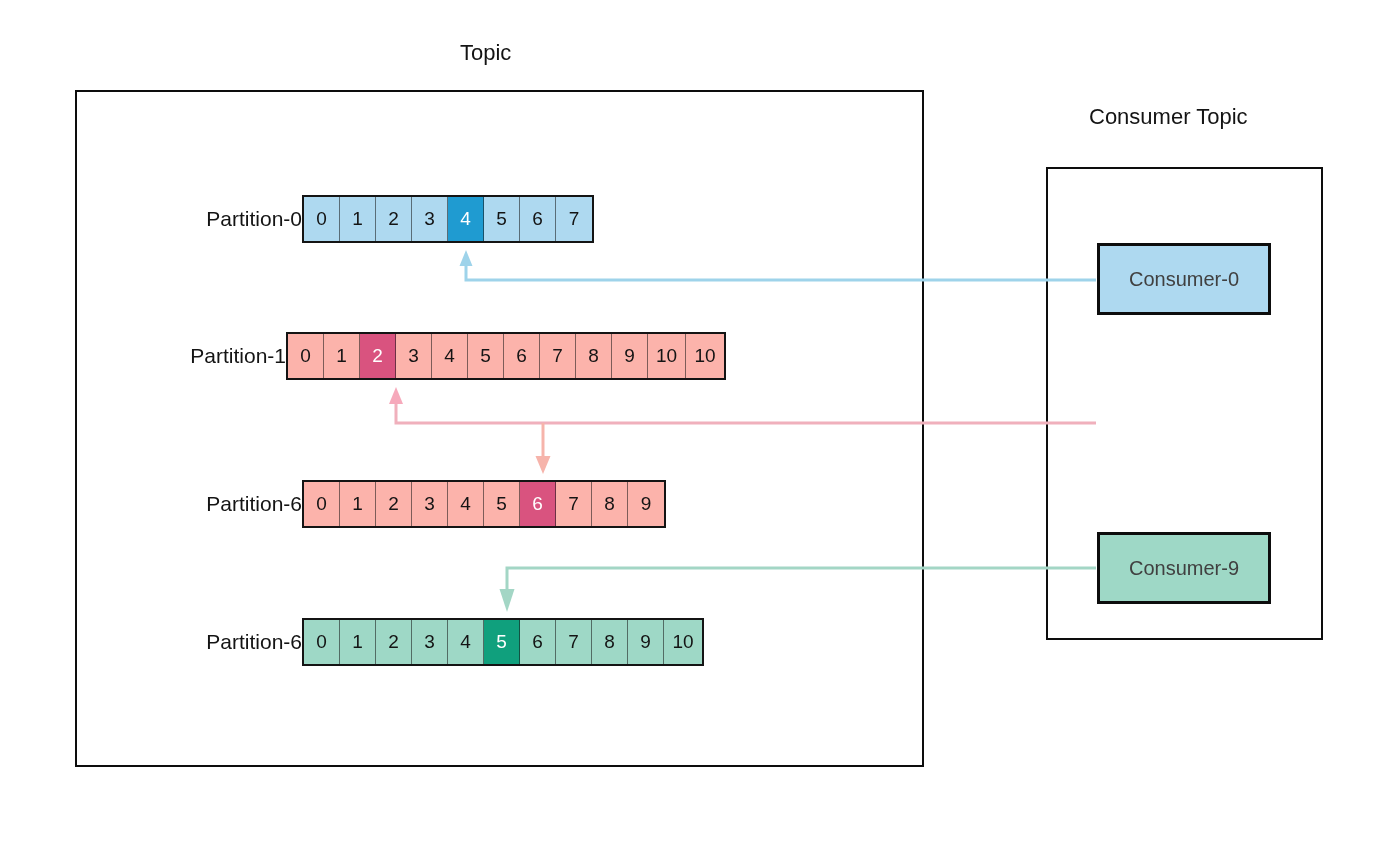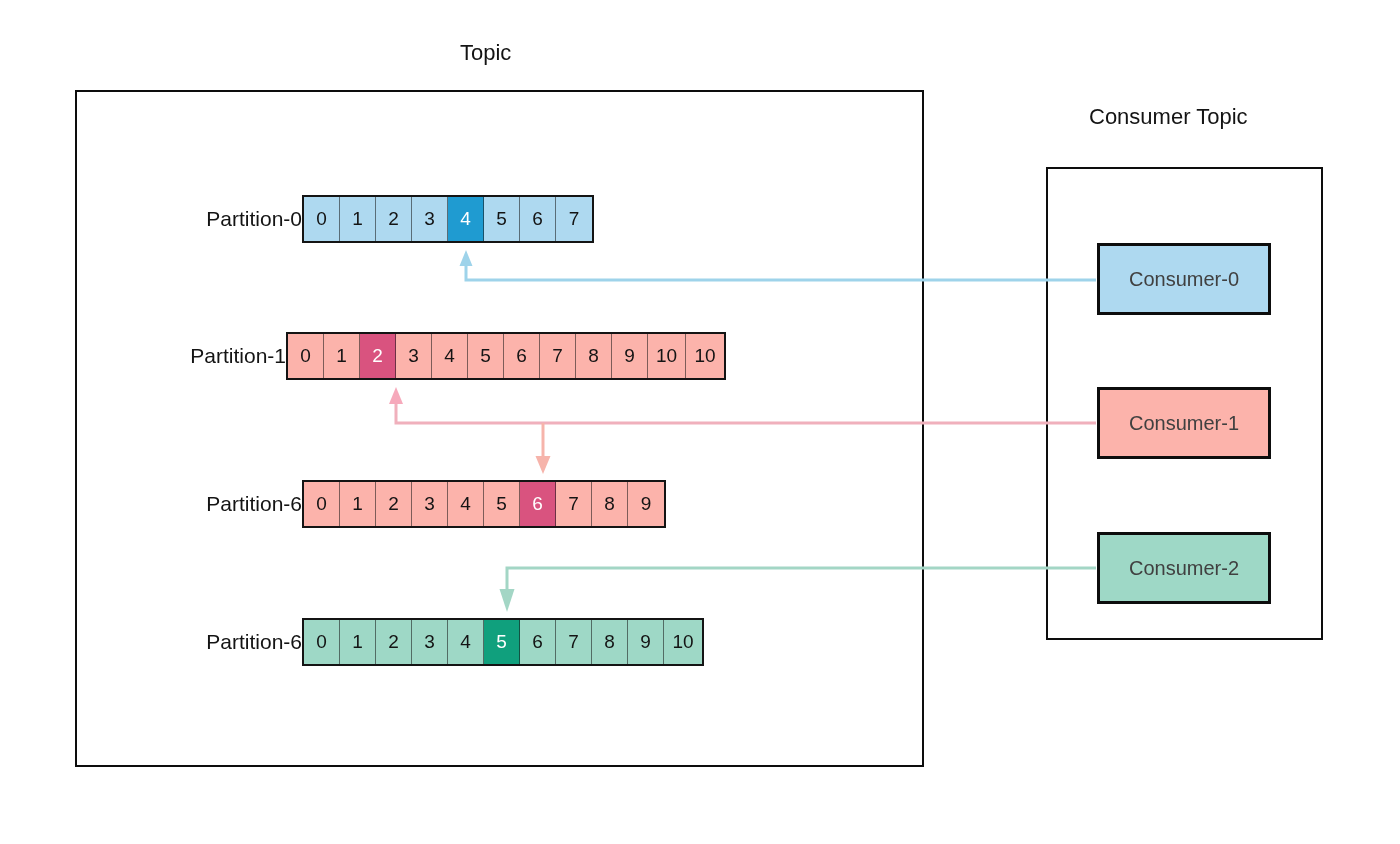--- a/index.html
+++ b/index.html
@@ -202,21 +202,18 @@
         <div class="cell" style="background: rgb(158, 216, 198);">8</div>
         <div class="cell" style="background: rgb(158, 216, 198);">9</div>
         <div class="cell" style="background: rgb(158, 216, 198); width: 38px;">10</div>
       </div>
   </div>
 
   <div class="consumer" id="consumer-0" style="left: 1097px; top: 243px; background: rgb(174, 217, 240);">
     <span>Consumer-0</span>
   </div>
 
-  <div class="consumer" id="consumer-1" style="left: 1097px; top: 387px; background: rgb(252, 179, 171);">
-    <span>Consumer-1</span>
-  </div>
 
   <div class="consumer" id="consumer-2" style="left: 1097px; top: 532px; background: rgb(158, 216, 198);">
-    <span>Consumer-2</span>
+    <span>Consumer-9</span>
   </div>
 
 </div>
 
 </body></html>

